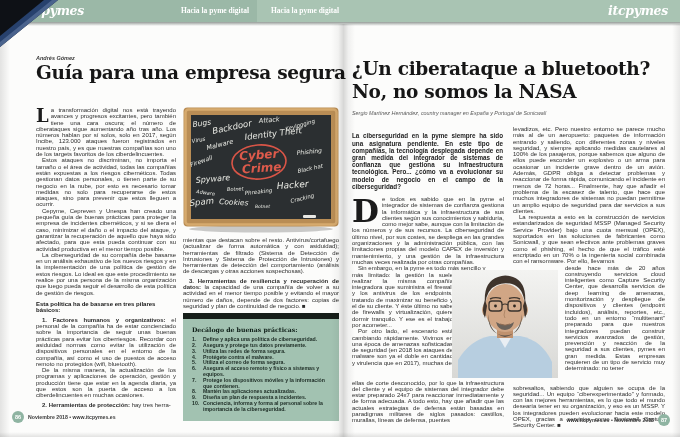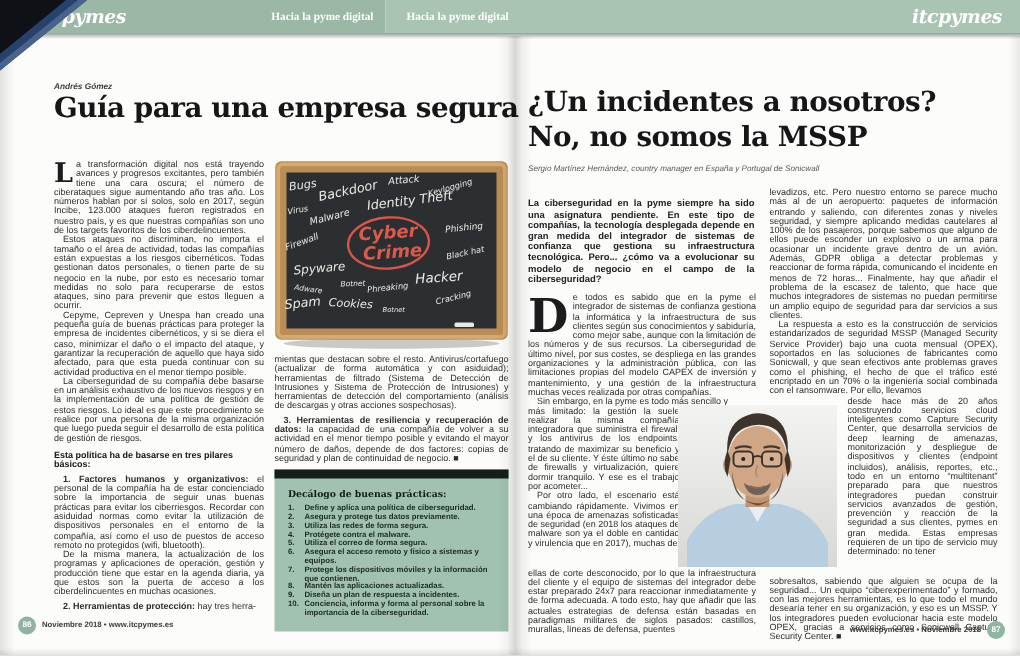--- a/index.html
+++ b/index.html
@@ -187,22 +187,22 @@
           <span class="t">Conciencia, informa y forma al personal sobre la importancia de la ciberseguridad.</span>
         </div>
     </div>
   </div>
 
   <div class="footer footer-left">
     <span class="pagenum">86</span>
     <span class="footer-text">Noviembre 2018 • www.itcpymes.es</span>
   </div>
 
-  <h1 class="page-title" style="left:352px;top:58px;margin:0;">¿Un incidentes a nosotros?</h1>
-  <h1 class="page-title" style="left:352px;top:81px;margin:0;">No, no somos la MSSP</h1>
+  <h1 class="page-title" style="left:352px;top:58px;margin:0;">¿Un ciberataque a bluetooth?</h1>
+  <h1 class="page-title" style="left:352px;top:81px;margin:0;">No, no somos la NASA</h1>
   <span class="byline">Sergio Martínez Hernández, country manager en España y Portugal de Sonicwall</span>
   <p class="intro">La ciberseguridad en la pyme siempre ha sido una asignatura pendiente. En este tipo de compañías, la tecnología desplegada depende en gran medida del integrador de sistemas de confianza que gestiona su infraestructura tecnológica. Pero... ¿cómo va a evolucionar su modelo de negocio en el campo de la ciberseguridad?</p>
 
   <div class="colC">
     <p class="body-p"><span class="dropcap-big">D</span><span>e todos es sabido que en la pyme el integrador de sistemas de confianza gestiona la informática y la infraestructura de sus clientes según sus conocimientos y sabiduría, como mejor sabe, aunque con la limitación de los números y de sus recursos. La ciberseguridad de último nivel, por sus costes, se despliega en las grandes organizaciones y la administración pública, con las limitaciones propias del modelo CAPEX de inversión y mantenimiento, y una gestión de la infraestructura muchas veces realizada por otras compañías.</span></p>
     <p class="body-p ind">Sin embargo, en la pyme es todo más sencillo y</p>
     <div class="narrow">
       <p class="body-p">más limitado: la gestión la suele realizar la misma compañía integradora que suministra el firewall y los antivirus de los endpoints, tratando de maximizar su beneficio y el de su cliente. Y éste último no sabe de firewalls y virtualización, quiere dormir tranquilo. Y ese es el trabajo por acometer...</p>
       <p class="body-p ind">Por otro lado, el escenario está cambiando rápidamente. Vivimos en una época de amenazas sofisticadas de seguridad (en 2018 los ataques de malware son ya el doble en cantidad y virulencia que en 2017), muchas de</p>
     </div>

